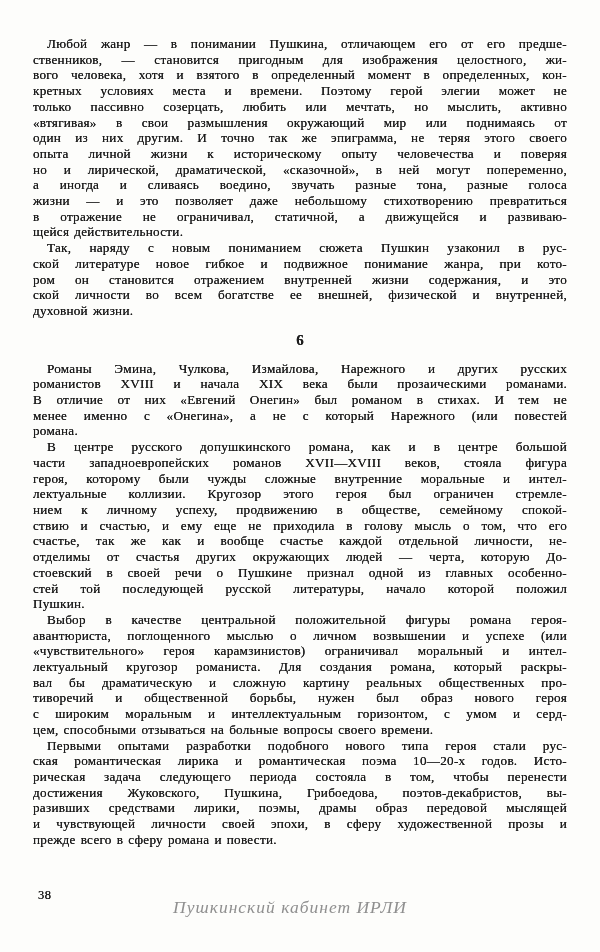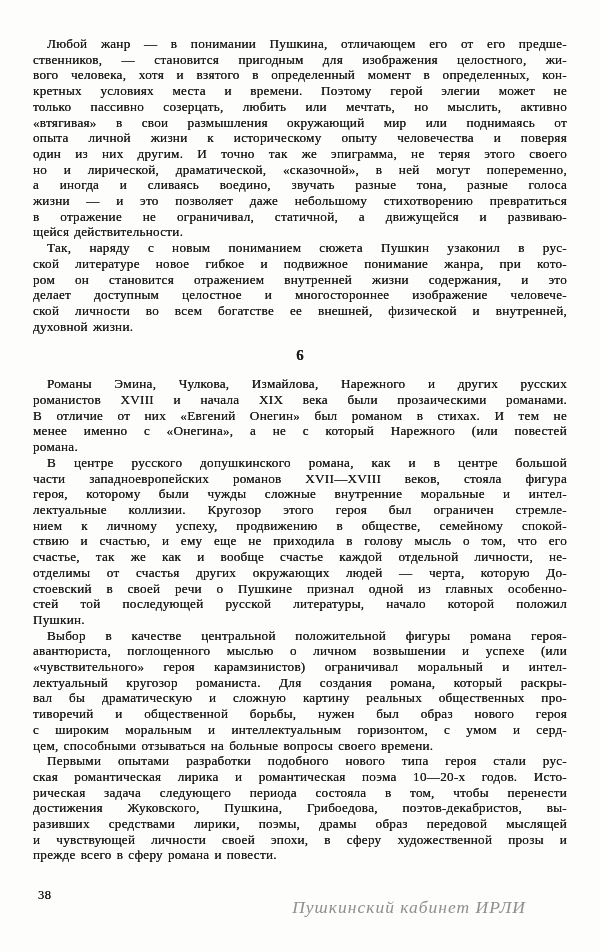--- a/index.html
+++ b/index.html
@@ -51,52 +51,52 @@
     left:38px;top:888px;
     font-size:12.5px;
     font-weight:normal;
     letter-spacing:0.5px;
     text-shadow:0 0 0.4px var(--ink);
   }
   .footer-watermark{
     position:absolute;
     left:0;top:897px;
     width:526px;
-    text-align:right;
+    text-align:center;
     font-style:italic;
     font-size:17.5px;
     letter-spacing:1px;
     color:var(--wm);
+    padding-left:27px;
   }
 </style>
 </head>
 <body>
 
 <div class="page">
   <div class="text-block">
       <div class="para">
         <div class="line first">Любой жанр — в понимании Пушкина, отличающем его от его предше-</div>
         <div class="line">ственников, — становится пригодным для изображения целостного, жи-</div>
         <div class="line">вого человека, хотя и взятого в определенный момент в определенных, кон-</div>
         <div class="line">кретных условиях места и времени. Поэтому герой элегии может не</div>
         <div class="line">только пассивно созерцать, любить или мечтать, но мыслить, активно</div>
         <div class="line">«втягивая» в свои размышления окружающий мир или поднимаясь от</div>
+        <div class="line">один из них другим. И точно так же эпиграмма, не теряя этого своего</div>
         <div class="line">опыта личной жизни к историческому опыту человечества и поверяя</div>
-        <div class="line">один из них другим. И точно так же эпиграмма, не теряя этого своего</div>
         <div class="line">но и лирической, драматической, «сказочной», в ней могут попеременно,</div>
         <div class="line">а иногда и сливаясь воедино, звучать разные тона, разные голоса</div>
         <div class="line">жизни — и это позволяет даже небольшому стихотворению превратиться</div>
         <div class="line">в отражение не ограничивал, статичной, а движущейся и развиваю-</div>
         <div class="line plast">щейся действительности.</div>
       </div>
       <div class="para">
         <div class="line first">Так, наряду с новым пониманием сюжета Пушкин узаконил в рус-</div>
         <div class="line">ской литературе новое гибкое и подвижное понимание жанра, при кото-</div>
         <div class="line">ром он становится отражением внутренней жизни содержания, и это</div>
-        <div class="line">делает доступным целостное и многостороннее изображение человече-</div>
         <div class="line">ской личности во всем богатстве ее внешней, физической и внутренней,</div>
         <div class="line plast">духовной жизни.</div>
       </div>
       <div class="heading">6</div>
       <div class="para">
         <div class="line first">Романы Эмина, Чулкова, Измайлова, Нарежного и других русских</div>
         <div class="line">романистов XVIII и начала XIX века были прозаическими романами.</div>
         <div class="line">В отличие от них «Евгений Онегин» был романом в стихах. И тем не</div>
         <div class="line">менее именно с «Онегина», а не с который Нарежного (или повестей</div>
         <div class="line plast">романа.</div>

